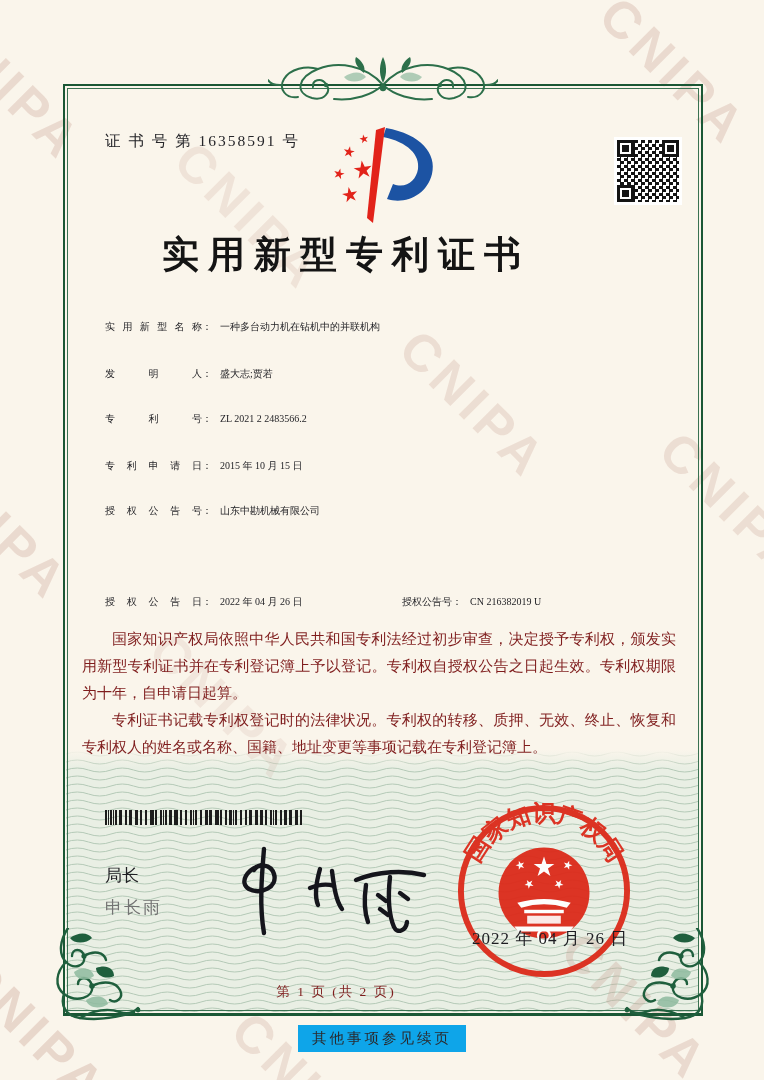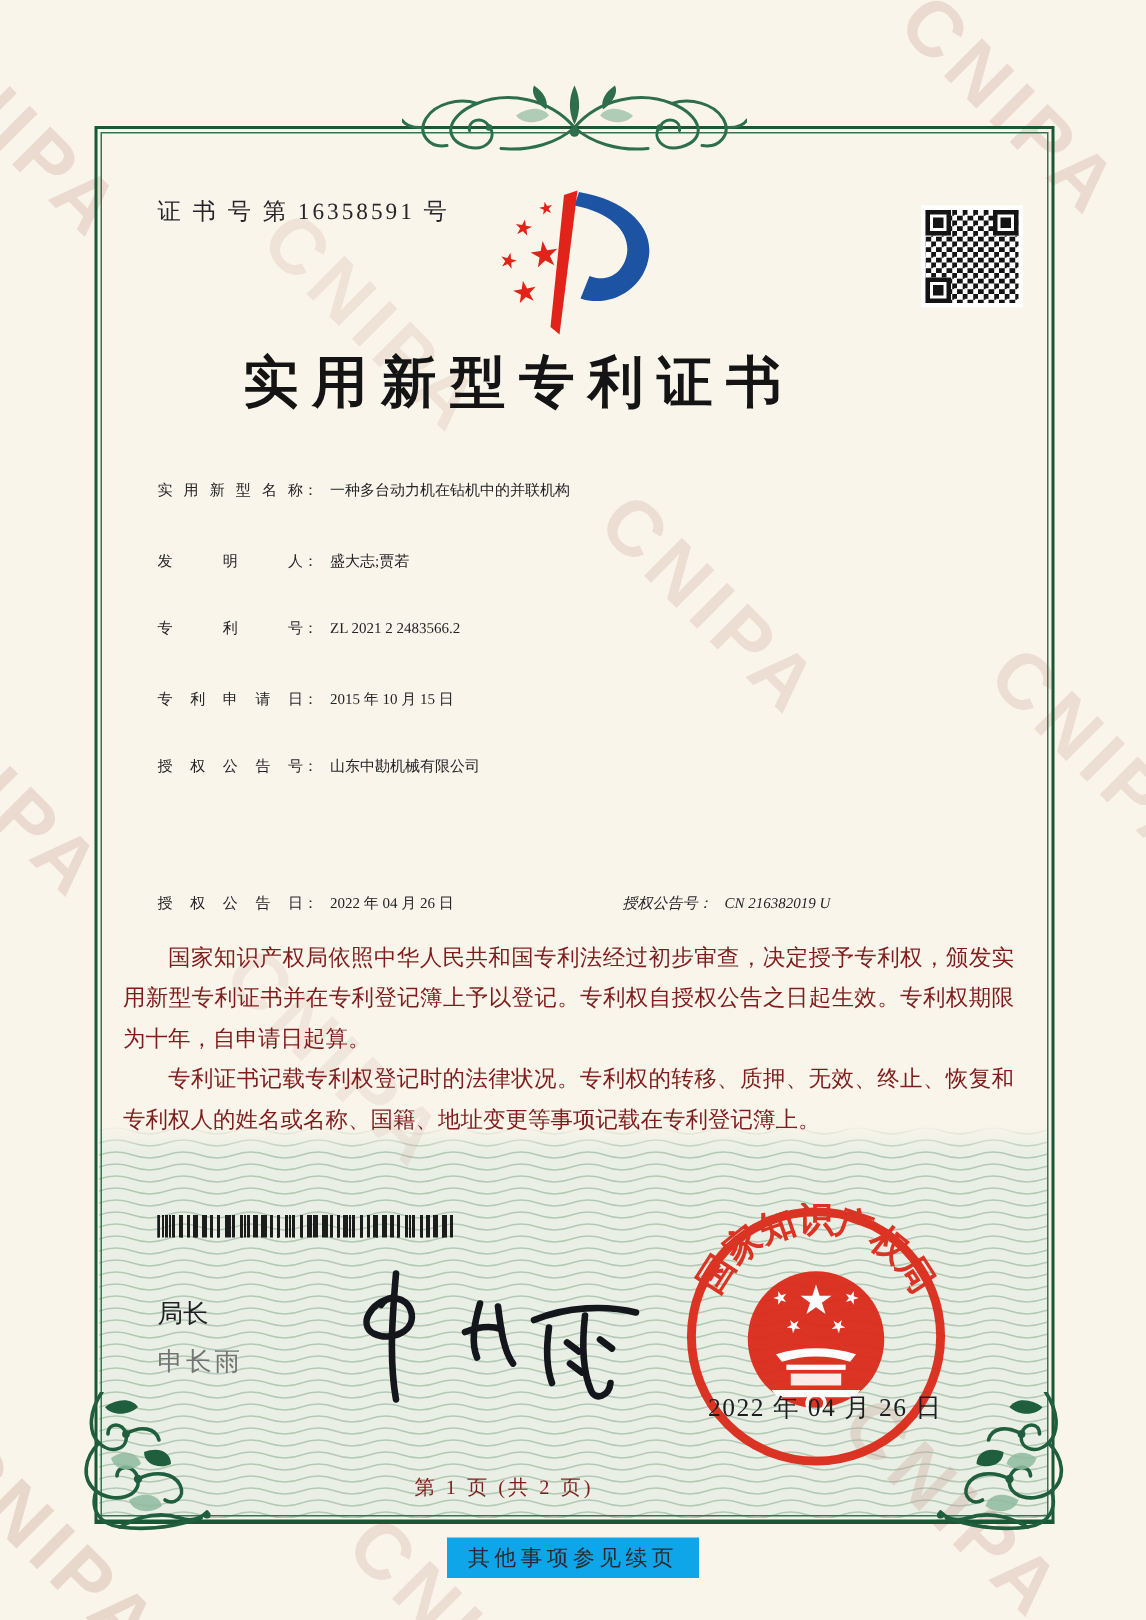--- a/index.html
+++ b/index.html
@@ -40,21 +40,21 @@
   .logo{position:absolute;left:323px;top:126px;z-index:5;}
   .title{
     position:absolute;left:0;width:692px;top:230px;text-align:center;
     font-size:37px;font-weight:bold;letter-spacing:9px;color:#141414;z-index:5;
   }
   
   .field{position:absolute;left:105px;width:580px;white-space:nowrap;font-size:10px;z-index:5;}
   .flabel{display:inline-block;width:97px;text-align:justify;text-align-last:justify;color:#242428;}
   .fcolon{display:inline-block;margin-right:8px;}
   .fvalue{color:#242428;}
-  .pair2{position:absolute;left:310px;top:0;font-style:italic;}
+  .pair2{position:absolute;left:297px;top:0;}
   
   .body-text{position:absolute;left:82px;top:626px;width:594px;font-size:15px;
     line-height:27px;text-align:justify;z-index:5;color:#7f1d1d;}
   .body-text p{margin:0;text-indent:2em;}
   
   .barcode{position:absolute;left:105px;top:810px;width:198px;height:15px;z-index:5;
     background:
       repeating-linear-gradient(90deg,#1c1c1c 0 2px,transparent 2px 5px),
       repeating-linear-gradient(90deg,#1c1c1c 0 1px,transparent 1px 8px),
       repeating-linear-gradient(90deg,transparent 0 3px,#1c1c1c 3px 4px,transparent 4px 11px);

